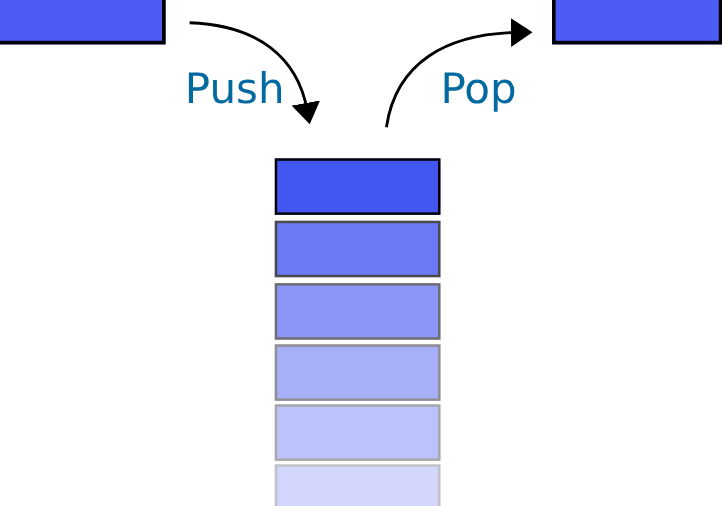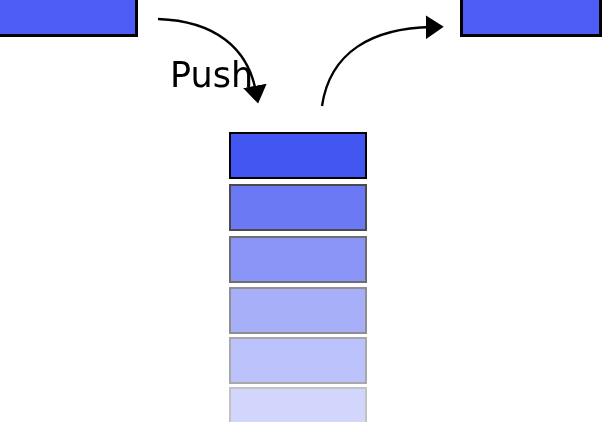--- a/index.html
+++ b/index.html
@@ -45,26 +45,25 @@
     left: 229px;
     width: 138px;
     height: 47px;
     border-width: 2px;
     border-style: solid;
   }
 
   
   .arrow-label {
     position: absolute;
-    color: #000000;
+    color: #0369a1;
     font-size: 35px;
     line-height: 1;
     white-space: nowrap;
     font-family: "DejaVu Sans", "Liberation Sans", sans-serif;
-    margin-left: 16px;
   }
   #push-label {
     left: 154px;
     top: 58px;
   }
   #pop-label {
     left: 367px;
     top: 58px;
   }
 
@@ -97,20 +96,21 @@
       </marker>
     </defs>
 
     <path d="M 158,19 C 215,21 248,48 256,92" fill="none" stroke="#000000" stroke-width="2.4" marker-end="url(#head-down)"></path>
 
     <path d="M 322,106 C 330,52 372,28 432,27" fill="none" stroke="#000000" stroke-width="2.4" marker-end="url(#head-right)"></path>
   </svg>
 
   <div class="arrow-label" id="push-label">Push</div>
 
+  <div class="arrow-label" id="pop-label">Pop</div>
 
   <div id="stack-container">
       <div class="box stack-cell" style="top: 132px; background-color: rgb(66, 87, 242); border-color: rgb(0, 0, 0);"></div>
       <div class="box stack-cell" style="top: 184px; background-color: rgb(107, 121, 245); border-color: rgb(74, 74, 74);"></div>
       <div class="box stack-cell" style="top: 236px; background-color: rgb(138, 149, 247); border-color: rgb(110, 110, 110);"></div>
       <div class="box stack-cell" style="top: 287px; background-color: rgb(167, 175, 249); border-color: rgb(143, 143, 143);"></div>
       <div class="box stack-cell" style="top: 337px; background-color: rgb(188, 194, 251); border-color: rgb(168, 168, 168);"></div>
       <div class="box stack-cell" style="top: 387px; background-color: rgb(210, 214, 252); border-color: rgb(194, 194, 194);"></div>
     </div>
 

